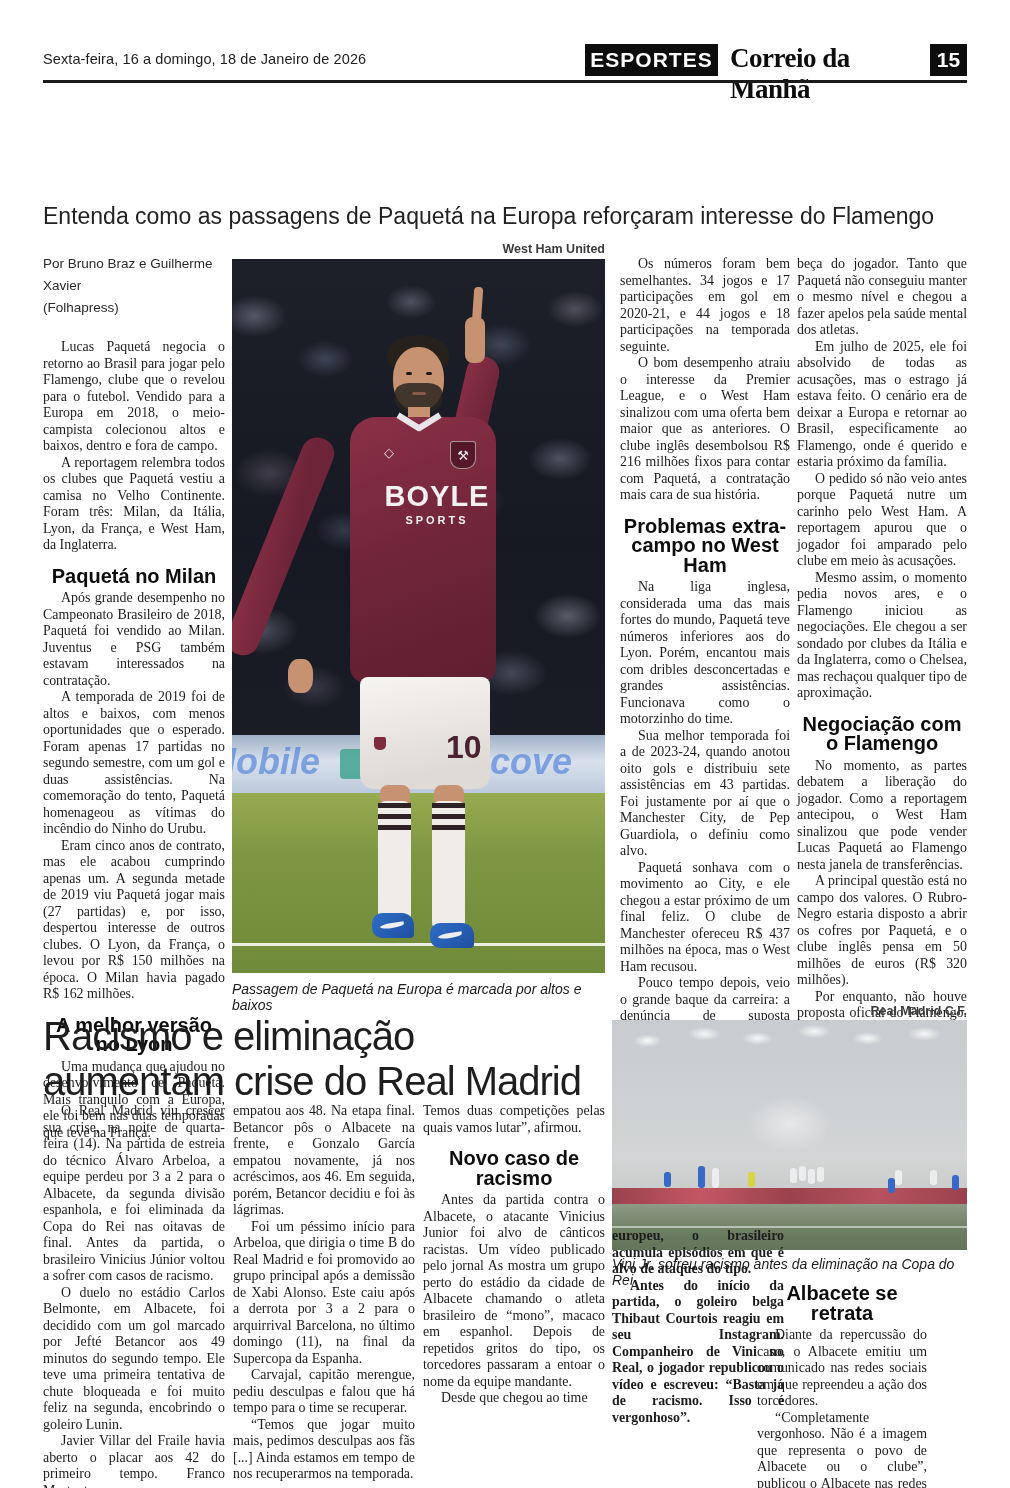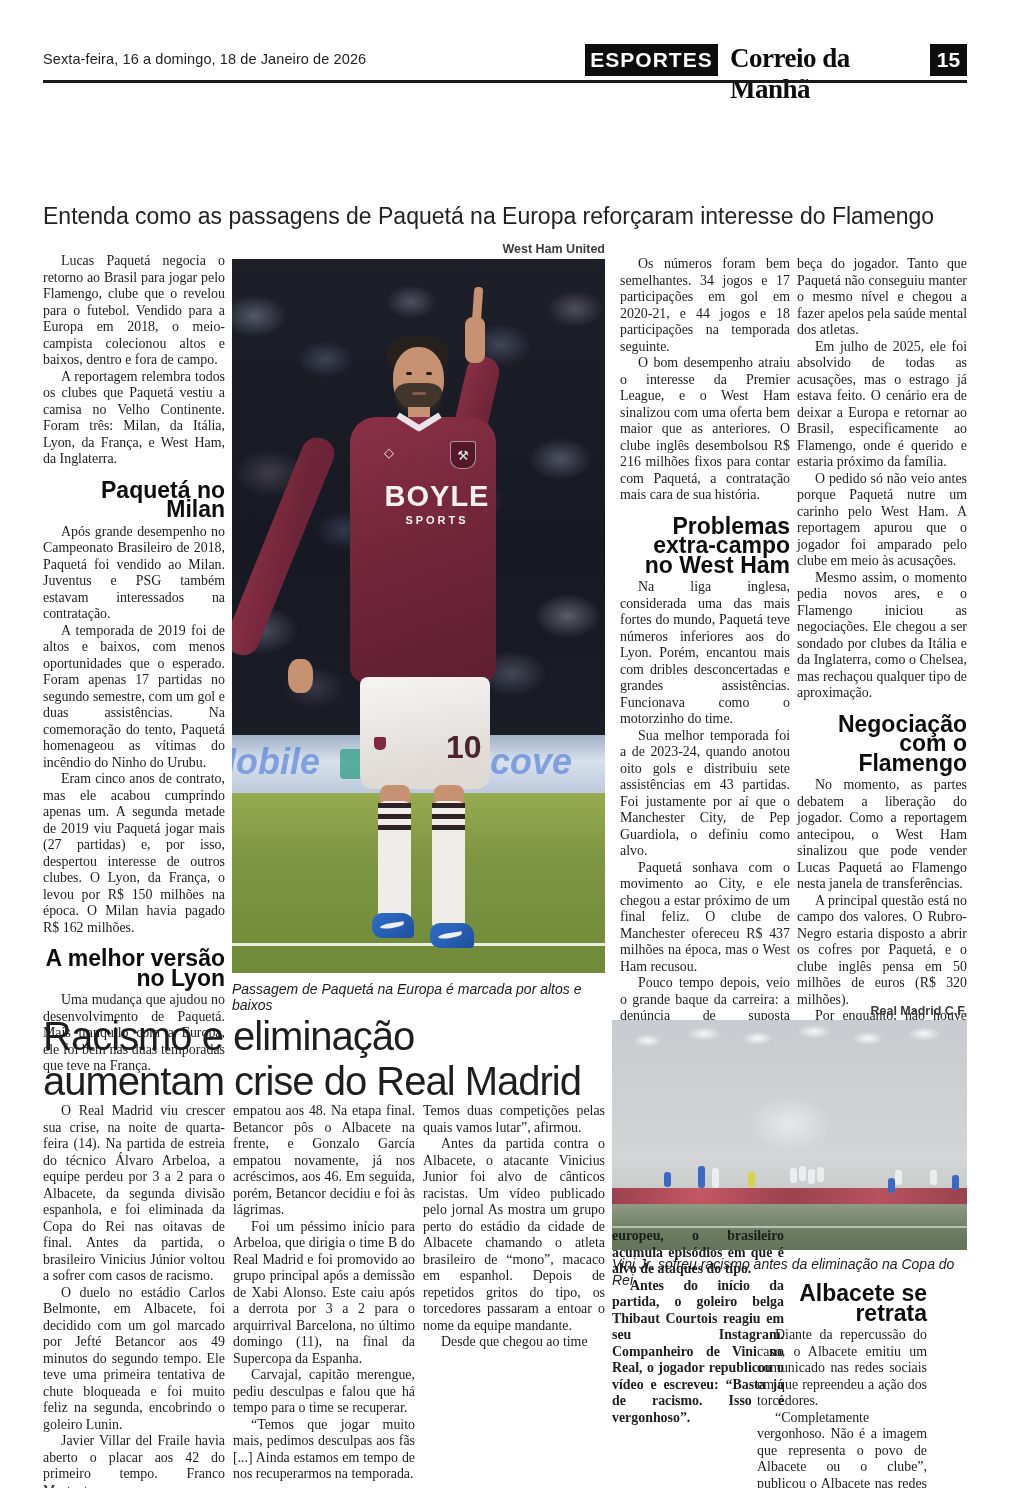--- a/index.html
+++ b/index.html
@@ -20,22 +20,22 @@
   
   .h1{left:41px;top:86px;width:935px;font-family:"Liberation Sans",sans-serif;font-weight:800;
       font-size:51px;line-height:56px;letter-spacing:-1.5px;color:#0a0a0a;}
   .subhead{left:43px;top:203px;width:935px;font-family:"Liberation Sans",sans-serif;font-weight:300;
            font-size:23px;color:#222;}
 
   
   .col{font-size:13.9px;line-height:16.5px;text-align:justify;}
   .col p{margin:0;text-indent:18px;}
   .col p.ni{text-indent:0;}
-  .sec-h{font-family:"Liberation Sans",sans-serif;font-weight:700;font-size:23px;line-height:19.5px;
-         margin:13px 0 4px;color:#0d0d0d;text-align:right;}
+  .sec-h{font-family:"Liberation Sans",sans-serif;font-weight:700;font-size:20px;line-height:19.5px;
+         margin:13px 0 4px;color:#0d0d0d;text-align:center;}
   .byline{font-family:"Liberation Sans",sans-serif;font-size:13.5px;line-height:22px;color:#2b2b2b;
           margin:0 0 20px;text-align:left;}
 
   .a1c1{left:43px;top:253px;width:182px;}
   .a1c2{left:620px;top:256px;width:170px;}
   .a1c3{left:797px;top:256px;width:170px;}
 
   .credit{font-family:"Liberation Sans",sans-serif;font-weight:700;font-size:12.5px;color:#3c3c3c;text-align:right;}
   .credit1{left:232px;top:242px;width:373px;}
   .caption{font-family:"Liberation Sans",sans-serif;font-style:italic;font-size:14px;color:#1c1c1c;text-align:left;}
@@ -153,20 +153,24 @@
 
   <div class="abs date">Sexta-feira, 16 a domingo, 18 de Janeiro de 2026</div>
   <div class="abs badge esportes">ESPORTES</div>
   <div class="abs masthead">Correio da Manhã</div>
   <div class="abs badge pagenum">15</div>
   <div class="abs rule"></div>
 
   <div class="abs subhead">Entenda como as passagens de Paquetá na Europa reforçaram interesse do Flamengo</div>
 
   <div class="abs col a1c1">
+    <div class="byline">
+      <span>Por Bruno Braz e Guilherme Xavier</span><br>
+      <span>(Folhapress)</span>
+    </div>
     <p>Lucas Paquetá negocia o retorno ao Brasil para jogar pelo Flamengo, clube que o revelou para o futebol. Vendido para a Europa em 2018, o meio-campista colecionou altos e baixos, dentro e fora de campo.</p>
     <p>A reportagem relembra todos os clubes que Paquetá vestiu a camisa no Velho Continente. Foram três: Milan, da Itália, Lyon, da França, e West Ham, da Inglaterra.</p>
     <div class="sec-h">Paquetá no Milan</div>
     <p>Após grande desempenho no Campeonato Brasileiro de 2018, Paquetá foi vendido ao Milan. Juventus e PSG também estavam interessados na contratação.</p>
     <p>A temporada de 2019 foi de altos e baixos, com menos oportunidades que o esperado. Foram apenas 17 partidas no segundo semestre, com um gol e duas assistências. Na comemoração do tento, Paquetá homenageou as vítimas do incêndio do Ninho do Urubu.</p>
     <p>Eram cinco anos de contrato, mas ele acabou cumprindo apenas um. A segunda metade de 2019 viu Paquetá jogar mais (27 partidas) e, por isso, despertou interesse de outros clubes. O Lyon, da França, o levou por R$ 150 milhões na época. O Milan havia pagado R$ 162 milhões.</p>
     <div class="sec-h">A melhor versão no Lyon</div>
     <p>Uma mudança que ajudou no desenvolvimento de Paquetá. Mais tranquilo com a Europa, ele foi bem nas duas temporadas que teve na França.</p>
   </div>
 
@@ -278,20 +282,21 @@
 
   <div class="abs col a2c2">
     <p class="ni">empatou aos 48. Na etapa final. Betancor pôs o Albacete na frente, e Gonzalo García empatou novamente, já nos acréscimos, aos 46. Em seguida, porém, Betancor decidiu e foi às lágrimas.</p>
     <p>Foi um péssimo início para Arbeloa, que dirigia o time B do Real Madrid e foi promovido ao grupo principal após a demissão de Xabi Alonso. Este caiu após a derrota por 3 a 2 para o arquirrival Barcelona, no último domingo (11), na final da Supercopa da Espanha.</p>
     <p>Carvajal, capitão merengue, pediu desculpas e falou que há tempo para o time se recuperar.</p>
     <p>“Temos que jogar muito mais, pedimos desculpas aos fãs [...] Ainda estamos em tempo de nos recuperarmos na temporada.</p>
   </div>
 
   <div class="abs col a2c3">
     <p class="ni">Temos duas competições pelas quais vamos lutar”, afirmou.</p>
+    <div class="sec-h">Novo caso de racismo</div>
     <p>Antes da partida contra o Albacete, o atacante Vinicius Junior foi alvo de cânticos racistas. Um vídeo publicado pelo jornal As mostra um grupo perto do estádio da cidade de Albacete chamando o atleta brasileiro de “mono”, macaco em espanhol. Depois de repetidos gritos do tipo, os torcedores passaram a entoar o nome da equipe mandante.</p>
     <p>Desde que chegou ao time</p>
   </div>
 
   <div class="abs col a2c4">
     <p class="ni">europeu, o brasileiro acumula episódios em que é alvo de ataques do tipo.</p>
     <p>Antes do início da partida, o goleiro belga Thibaut Courtois reagiu em seu Instagram. Companheiro de Vini no Real, o jogador republicou o vídeo e escreveu: “Basta já de racismo. Isso é vergonhoso”.</p>
   </div>
 
   <div class="abs col a2c5">

